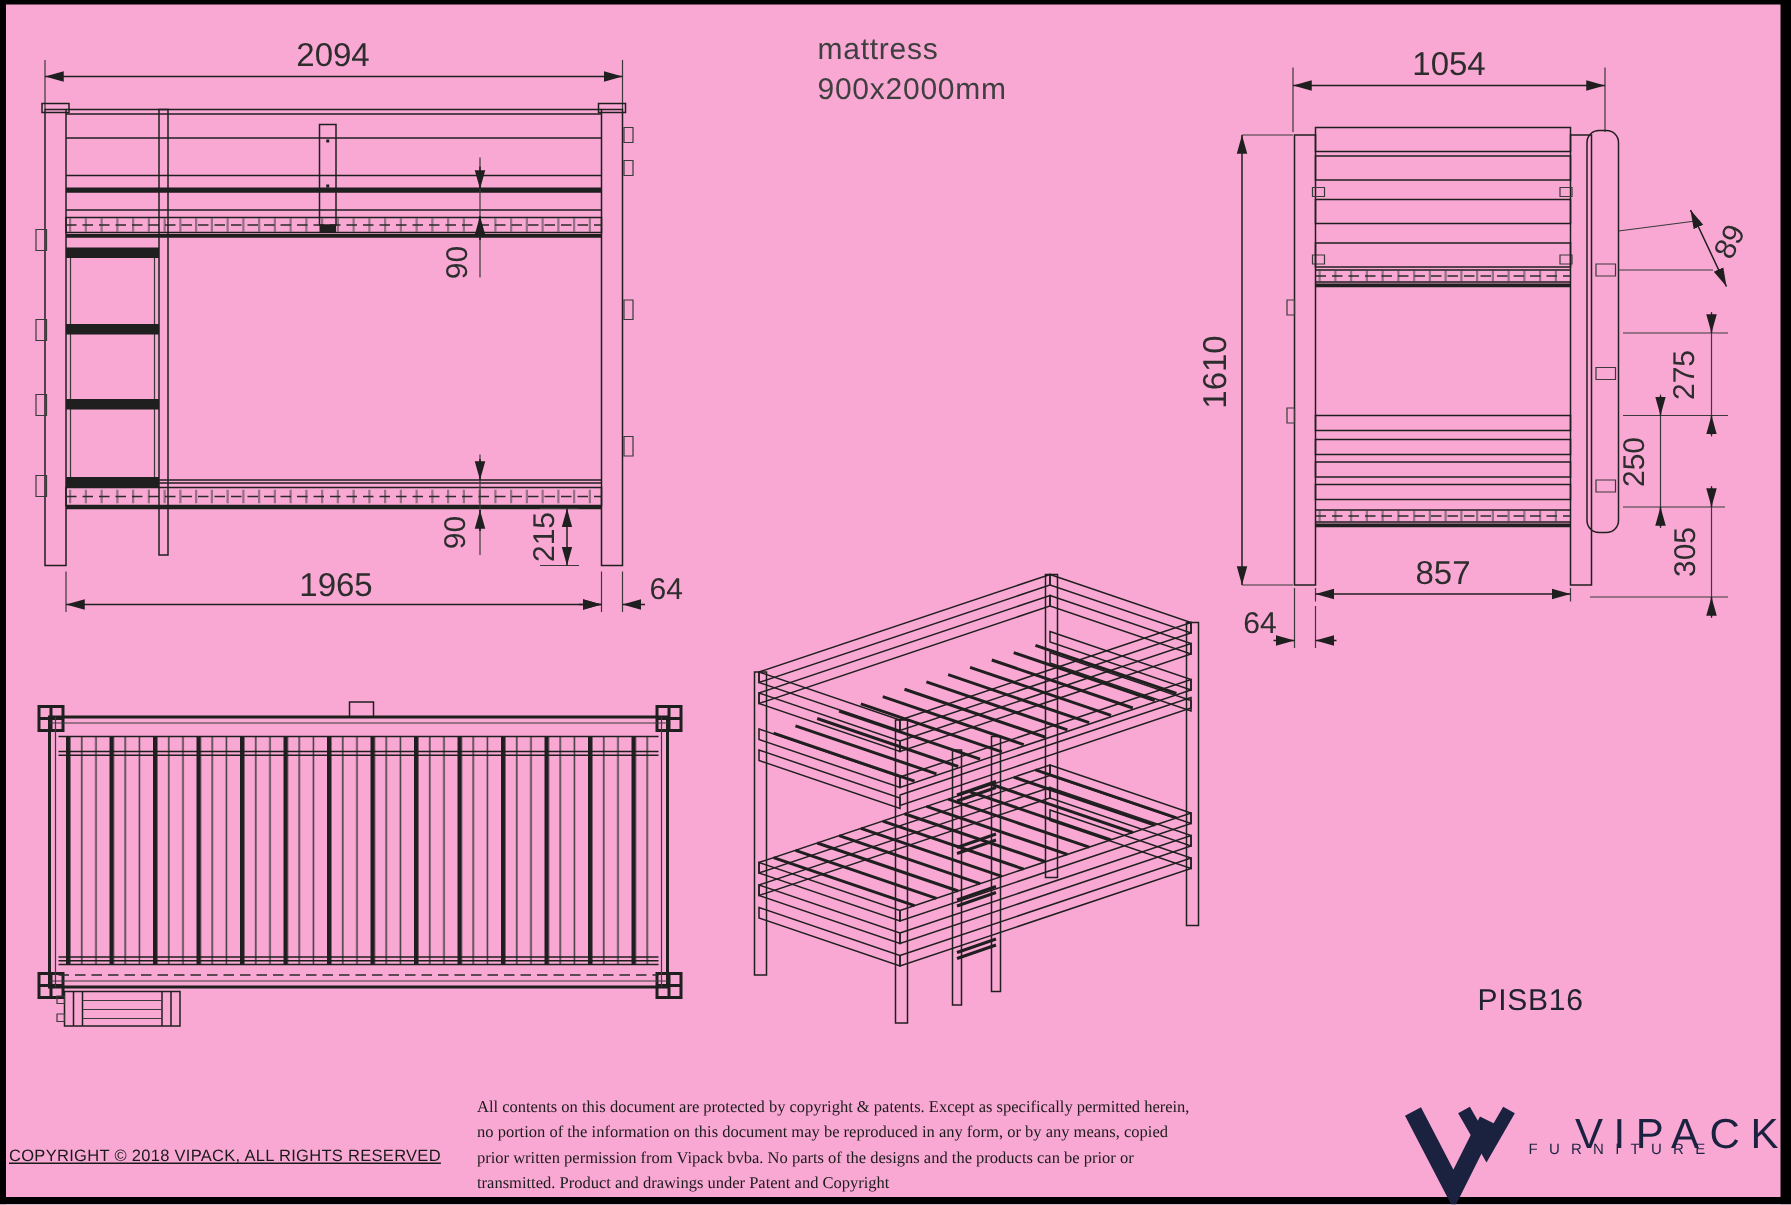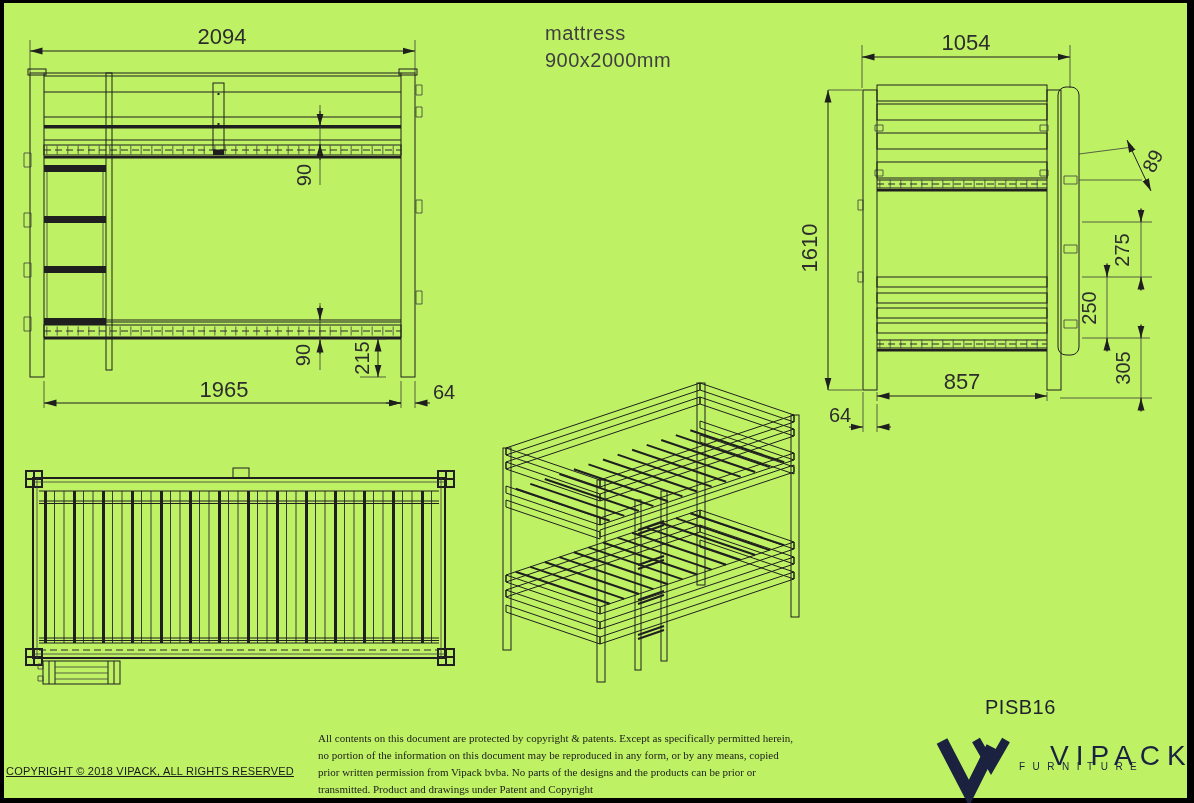--- a/index.html
+++ b/index.html
@@ -1,34 +1,34 @@
 <!DOCTYPE html>
 <html><head>
 <meta charset="utf-8">
 <style>
   html,body{margin:0;padding:0;background:#f8f8f8;}
-  #page{position:relative;width:1194px;height:803px;background:#bef264;overflow:hidden;
+  #page{position:relative;width:1194px;height:803px;background:#f9a8d4;overflow:hidden;
         font-family:"Liberation Sans",sans-serif;}
   .edge{position:absolute;background:#000;}
   #edge-left{left:0;top:0;width:4px;height:803px;}
   #edge-top{left:0;top:0;width:1194px;height:3px;}
   #edge-right{right:0;top:0;width:7px;height:803px;}
   #edge-bottom{left:0;bottom:0;width:1194px;height:5px;}
   svg{position:absolute;overflow:visible;}
   .ln{stroke:#1f1f1f;stroke-width:1;fill:none;}
   .ln2{stroke:#1f1f1f;stroke-width:2;fill:none;}
   .thk{fill:#1f1f1f;stroke:none;}
   .thin{stroke:#3a3a3a;stroke-width:0.8;fill:none;}
   .dash{stroke:#2a2a2a;stroke-width:1;fill:none;stroke-dasharray:7 4;}
   .tick{stroke:#444;stroke-width:9;fill:none;stroke-dasharray:1.5 9;opacity:.55;}
   .dim{font-family:"Liberation Sans",sans-serif;font-size:20px;fill:#2d2d2d;font-weight:400;}
   .dim-lg{font-size:22px;}
   .note{position:absolute;left:508px;top:20px;font-size:20px;line-height:27px;color:#3f3f3f;
         letter-spacing:.5px;margin-left:37px;}
-  .code{position:absolute;left:985px;top:656px;font-size:20px;color:#20222e;letter-spacing:.5px;margin-top:40px;}
+  .code{position:absolute;left:985px;top:656px;font-size:20px;color:#20222e;letter-spacing:.5px;}
   .copyright{position:absolute;left:6px;top:765px;font-size:11px;color:#1a1a1a;letter-spacing:.2px;text-decoration:underline;}
   .legal{position:absolute;left:318px;top:730px;width:560px;font-size:11px;line-height:17px;color:#1b1b1b;font-family:Liberation Serif, serif;}
   .logo{position:absolute;left:936px;top:733px;width:240px;height:62px;}
   .logo-mark{position:absolute;left:0;top:2px;}
   .logo-brand{position:absolute;left:80px;top:7px;font-size:28px;font-weight:400;color:#1a2240;
               letter-spacing:7px;margin-left:34px;}
   .logo-tag{position:absolute;left:83px;top:28px;font-size:10px;font-weight:400;color:#1a2240;
             letter-spacing:7.5px;}
 </style>
 </head>

